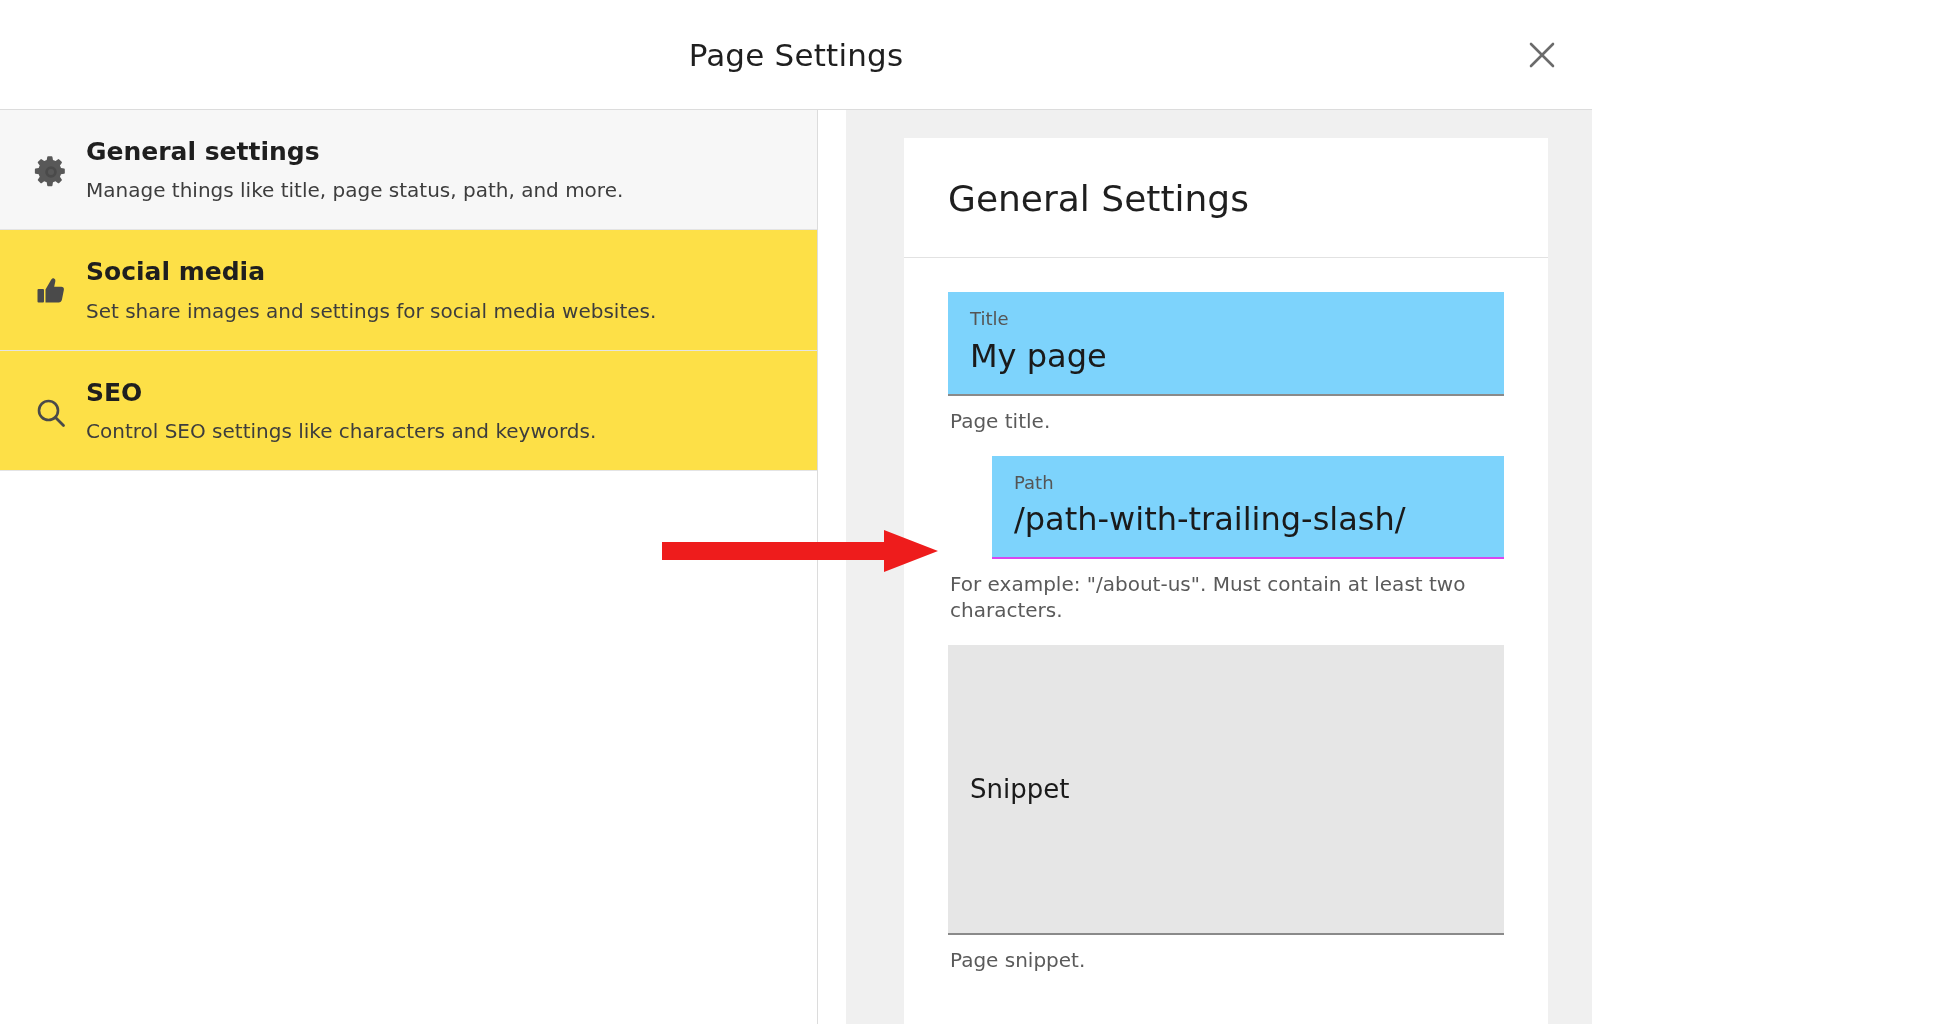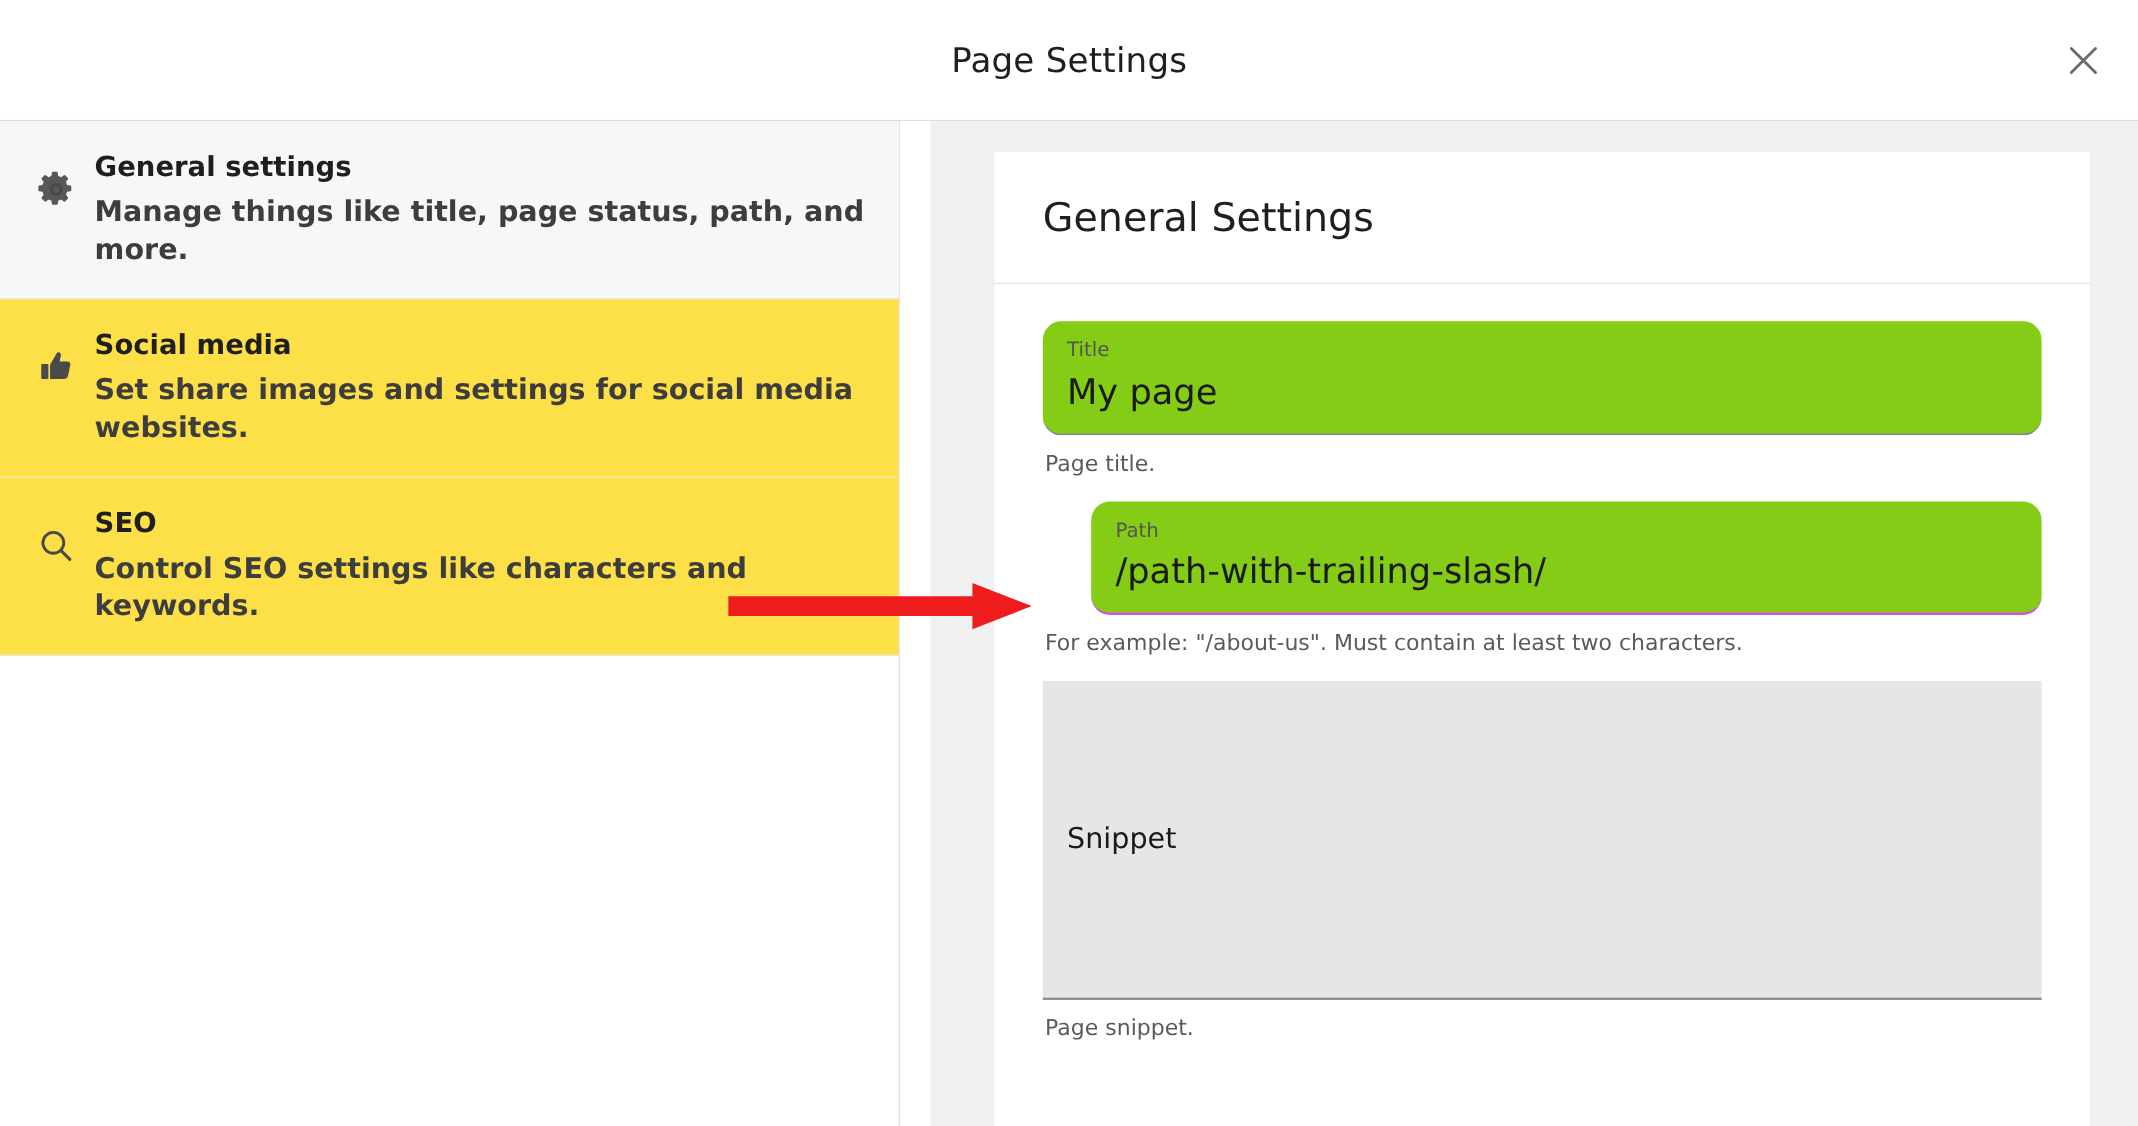--- a/index.html
+++ b/index.html
@@ -5,21 +5,21 @@
   * { box-sizing: border-box; }
   html, body {
     margin: 0; padding: 0;
     width: 1944px; height: 1024px;
     background: #ffffff;
     font-family: "DejaVu Sans", "Liberation Sans", sans-serif;
     overflow: hidden;
   }
   .dialog {
     position: relative;
-    width: 1944px;
+    width: 1592px;
     height: 1024px;
     background: #ffffff;
     display: flex;
     flex-direction: column;
   }
 
   
   .dialog-header {
     position: relative;
     height: 110px;
@@ -87,24 +87,24 @@
   }
   .nav-text { padding-left: 6px; }
   .nav-label {
     font-size: 25px;
     font-weight: bold;
     color: #1f1f1f;
     line-height: 1.25;
     margin-bottom: 10px;
   }
   .nav-desc {
-    font-size: 26px;
+    font-size: 20px;
     color: #3d3d3d;
     line-height: 1.3;
-    font-weight: 700;
+    font-weight: 400;
   }
 
   
   .content {
     flex: 1;
     background: #f0f0f0;
     padding: 28px 44px 0 58px;
     overflow: hidden;
   }
   .panel {
@@ -120,24 +120,23 @@
     font-size: 36px;
     color: #1f1f1f;
     font-weight: 400;
   }
   .panel-fields {
     padding: 34px 44px 0 44px;
   }
 
   .field { margin-bottom: 22px; }
   .field-box {
-    background: #84cc16;
+    background: #7dd3fc;
     border-bottom: 2px solid #8a8a8a;
     padding: 16px 22px 18px 22px;
-    border-radius: 17px;
   }
   .field-box.error { border-bottom: 2px solid #d946ef; margin-left: 44px; }
   .field-label {
     font-size: 18px;
     color: #555555;
     margin-bottom: 6px;
     line-height: 1.2;
   }
   .field-value {
     font-size: 32px;

